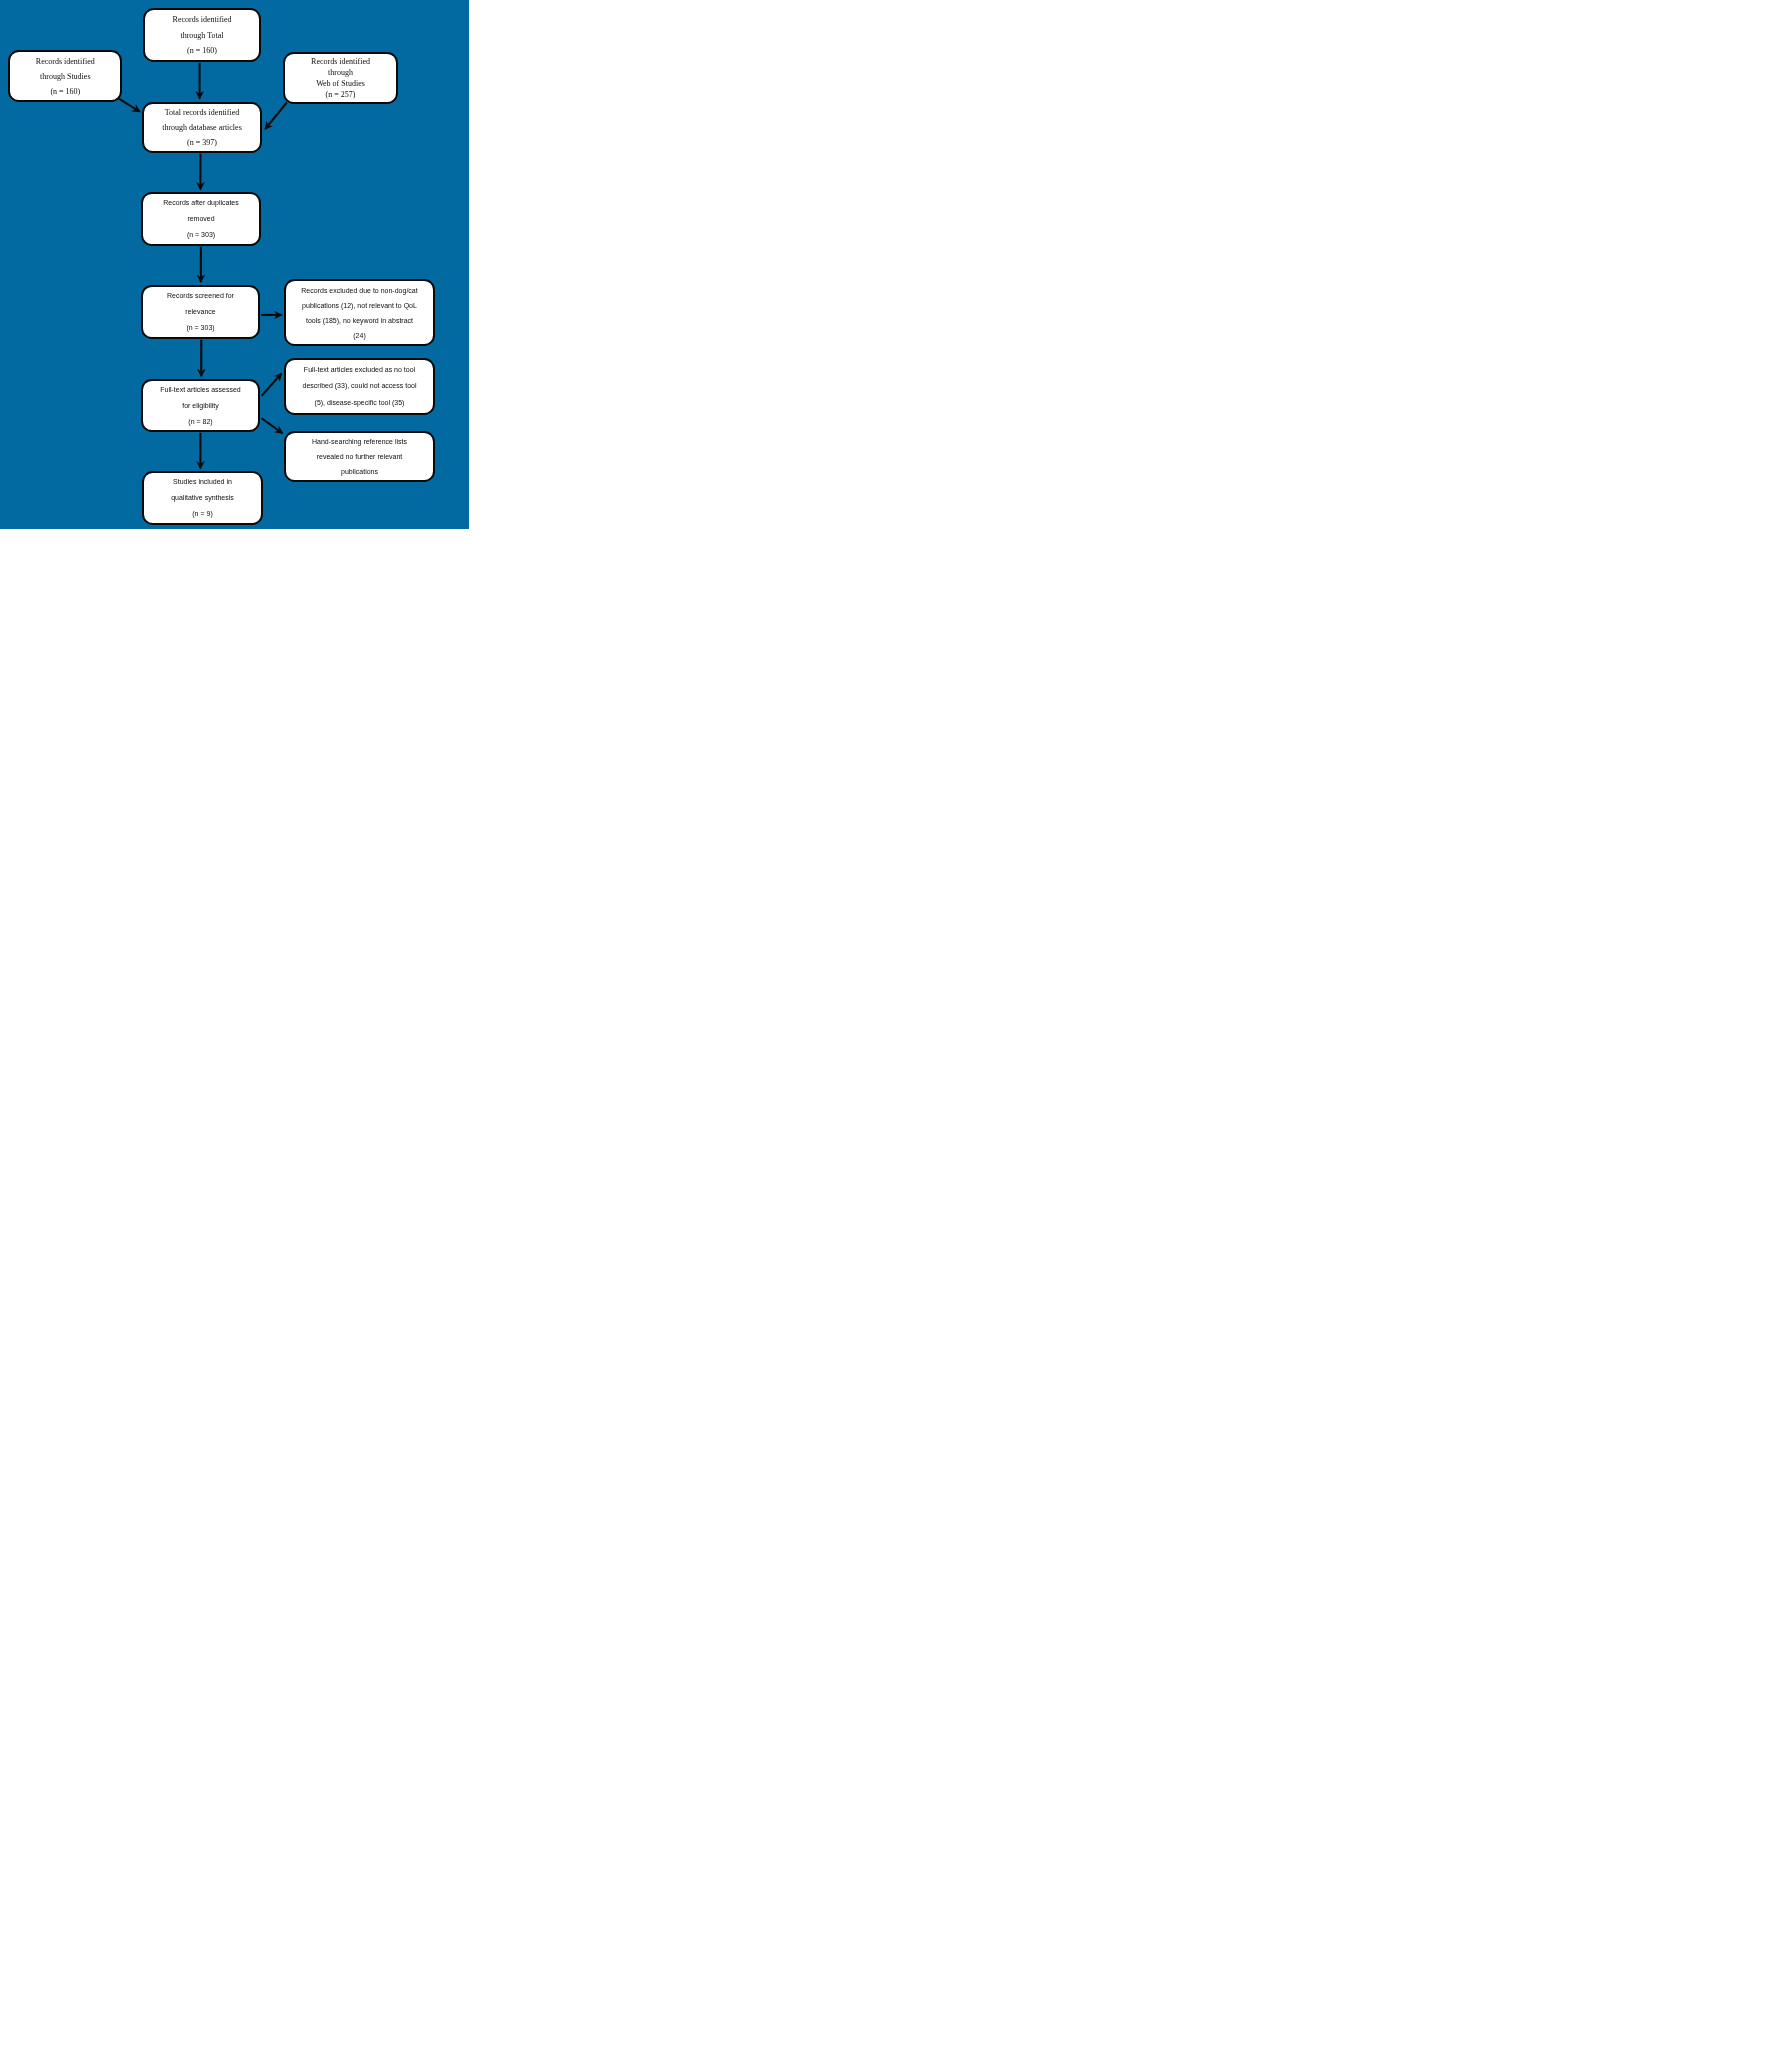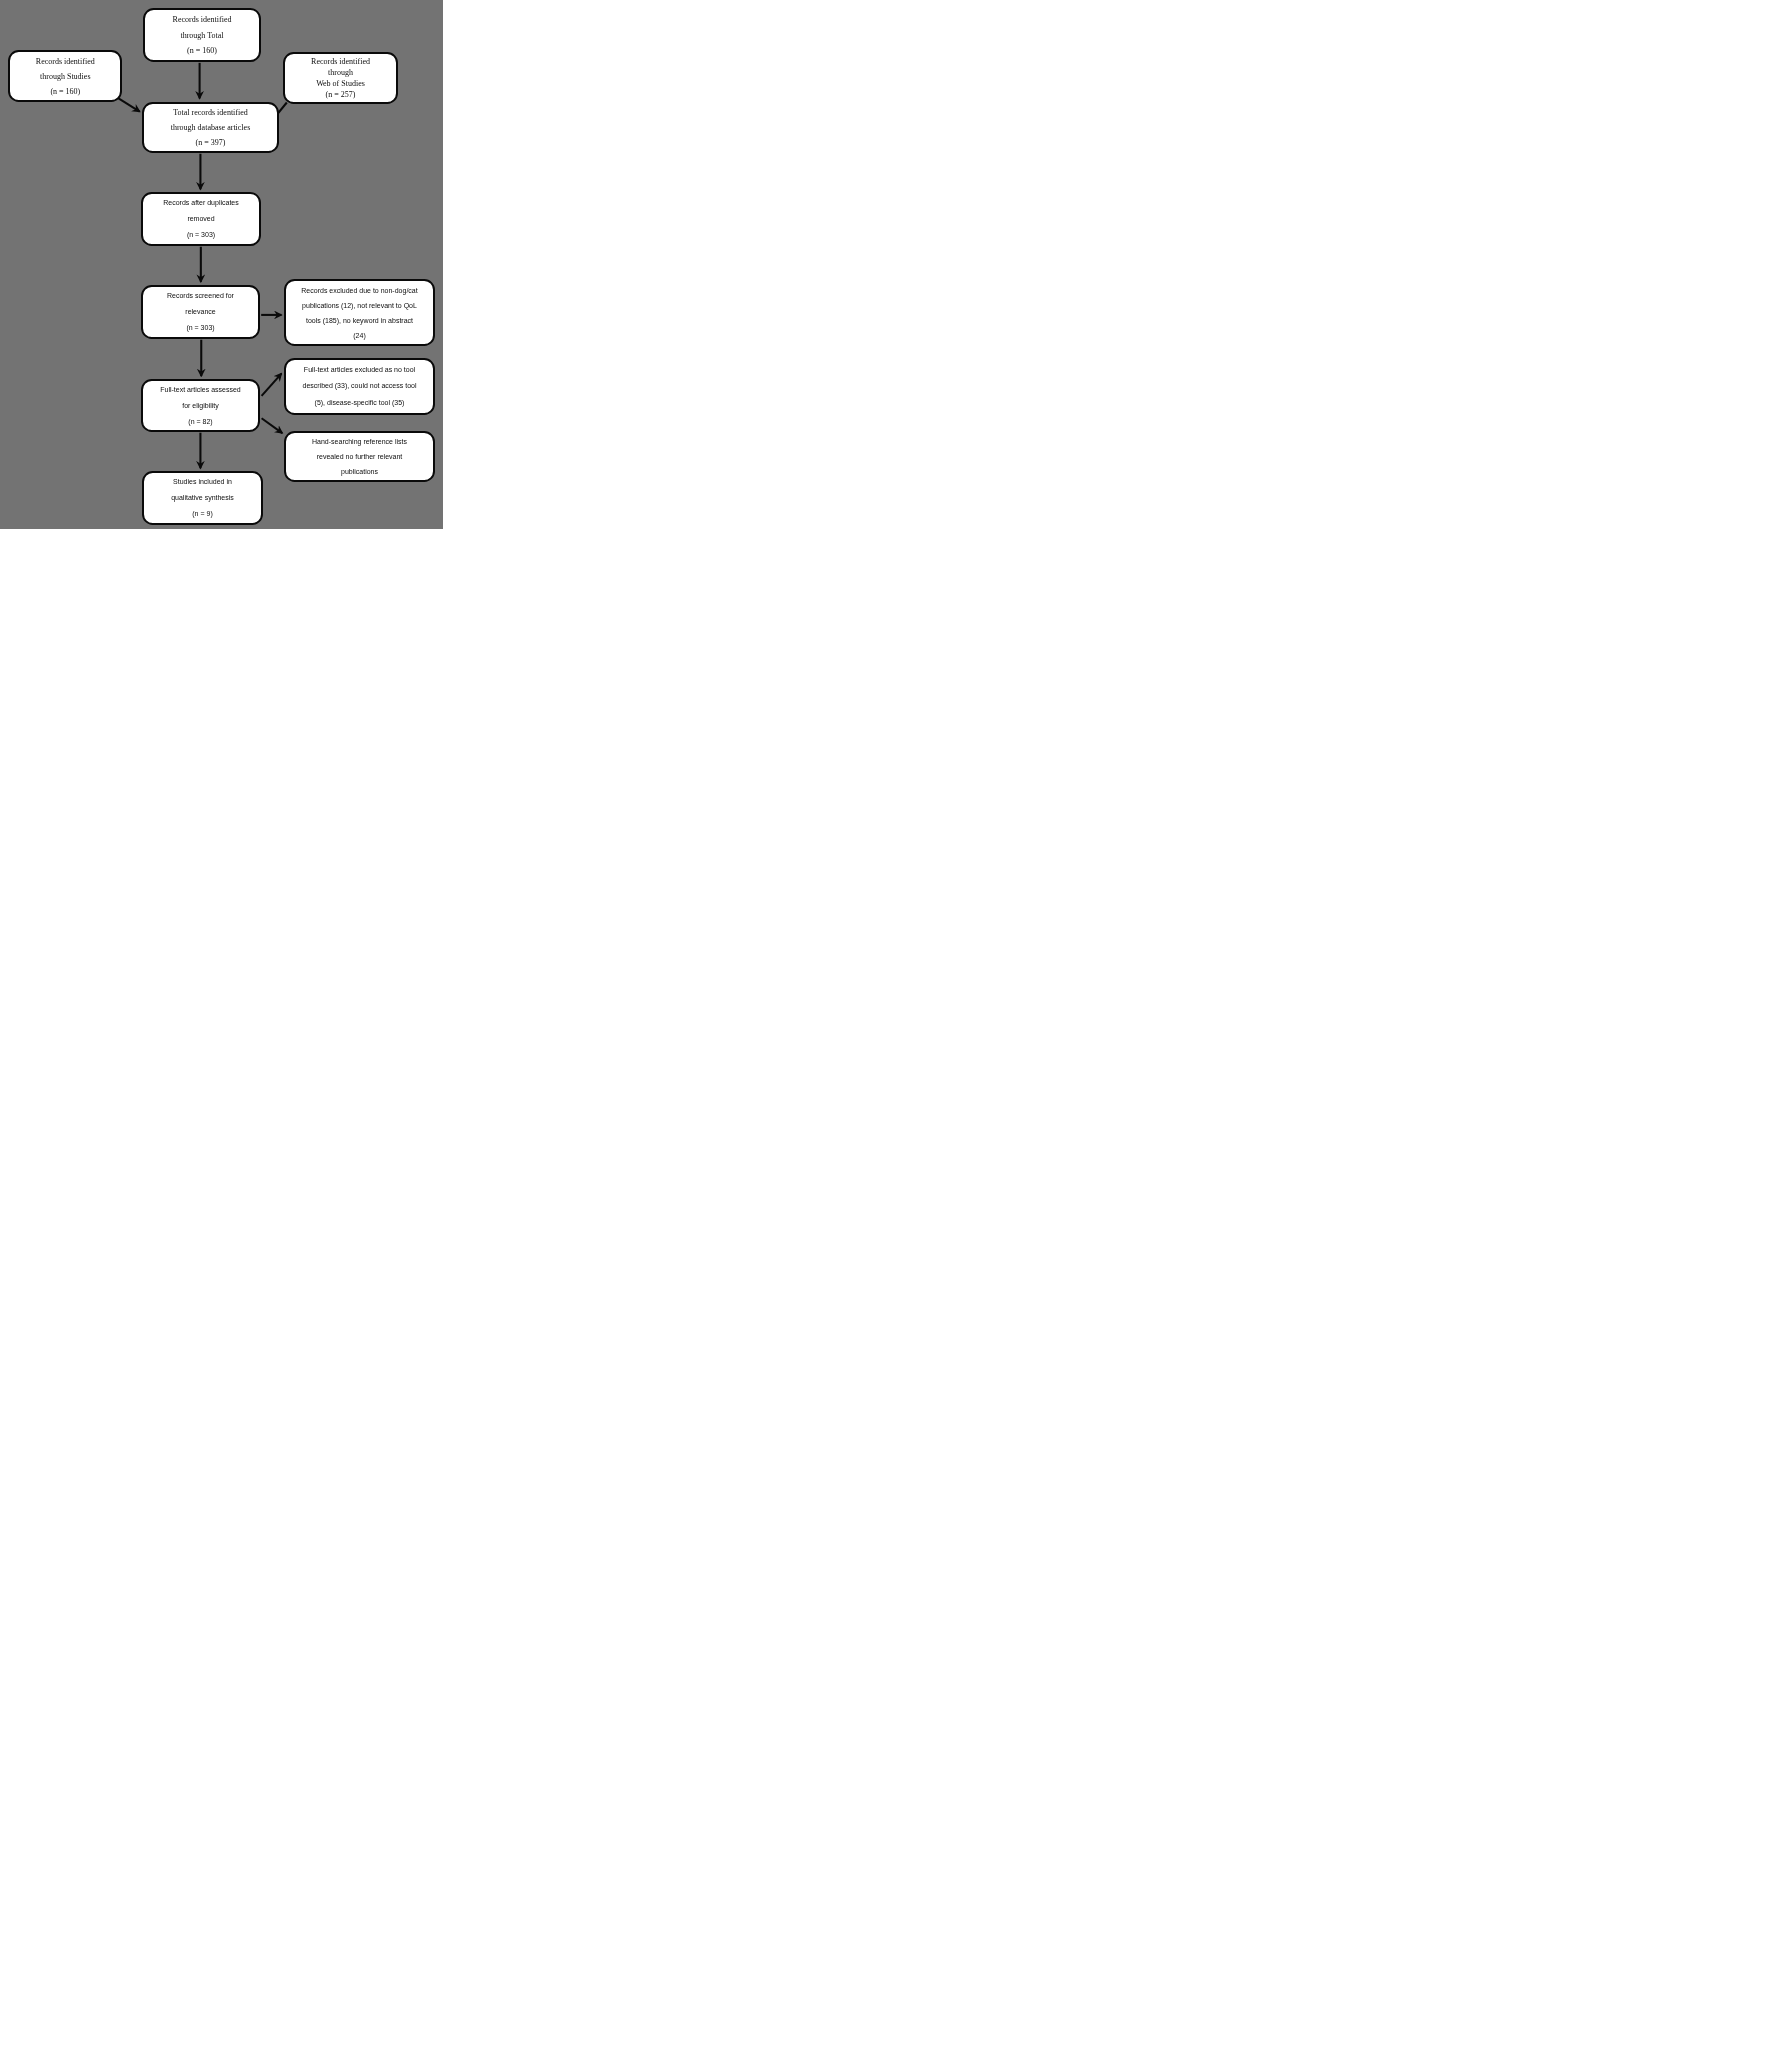--- a/index.html
+++ b/index.html
@@ -4,23 +4,24 @@
 <style>
   html, body {
     margin: 0;
     padding: 0;
     background: #ffffff;
   }
   .canvas {
     position: relative;
     width: 443px;
     height: 529px;
-    background: #737373;
+    background: #0369a1;
     color: #0d0d0d;
     overflow: hidden;
+    padding-left: 26px;
   }
   svg.arrows {
     position: absolute;
     left: 0; top: 0;
     width: 443px;
     height: 529px;
     pointer-events: none;
   }
   .box {
     position: absolute;
@@ -41,21 +42,21 @@
   }
   .sans {
     font-family: "Liberation Sans", sans-serif;
     font-size: 7px;
   }
   .ln { white-space: nowrap; }
 
   #b-scopus   { left: 143px; top:   8.3px; width: 118px; height: 54px; line-height: 15.3px; }
   #b-pubmed   { left:  8.3px; top:  50px; width: 114px; height: 52px; line-height: 15px; }
   #b-wos      { left: 283px; top:  52px; width: 115px; height: 52px; line-height: 11px; }
-  #b-total    { left: 142px; top:  102px; width: 137px; height: 51px; line-height: 15px; }
+  #b-total    { left: 142px; top:  102px; width: 120px; height: 51px; line-height: 15px; }
   #b-dup      { left: 141px; top:  192px; width: 120px; height: 54px; line-height: 16px; }
   #b-screened { left: 141px; top:  285px; width: 119px; height: 54px; line-height: 16px; }
   #b-excl1    { left: 284px; top:  279px; width: 151px; height: 67px; line-height: 15px; }
   #b-fulltext { left: 141px; top:  379px; width: 119px; height: 53px; line-height: 16px; }
   #b-excl2    { left: 284px; top:  358px; width: 151px; height: 57px; line-height: 16.5px; }
   #b-hand     { left: 284px; top: 431px; width: 151px; height: 51px; line-height: 15px; }
   #b-included { left: 142px; top: 471px; width: 121px; height: 54px; line-height: 16px; }
 </style>
 </head>
 <body>

